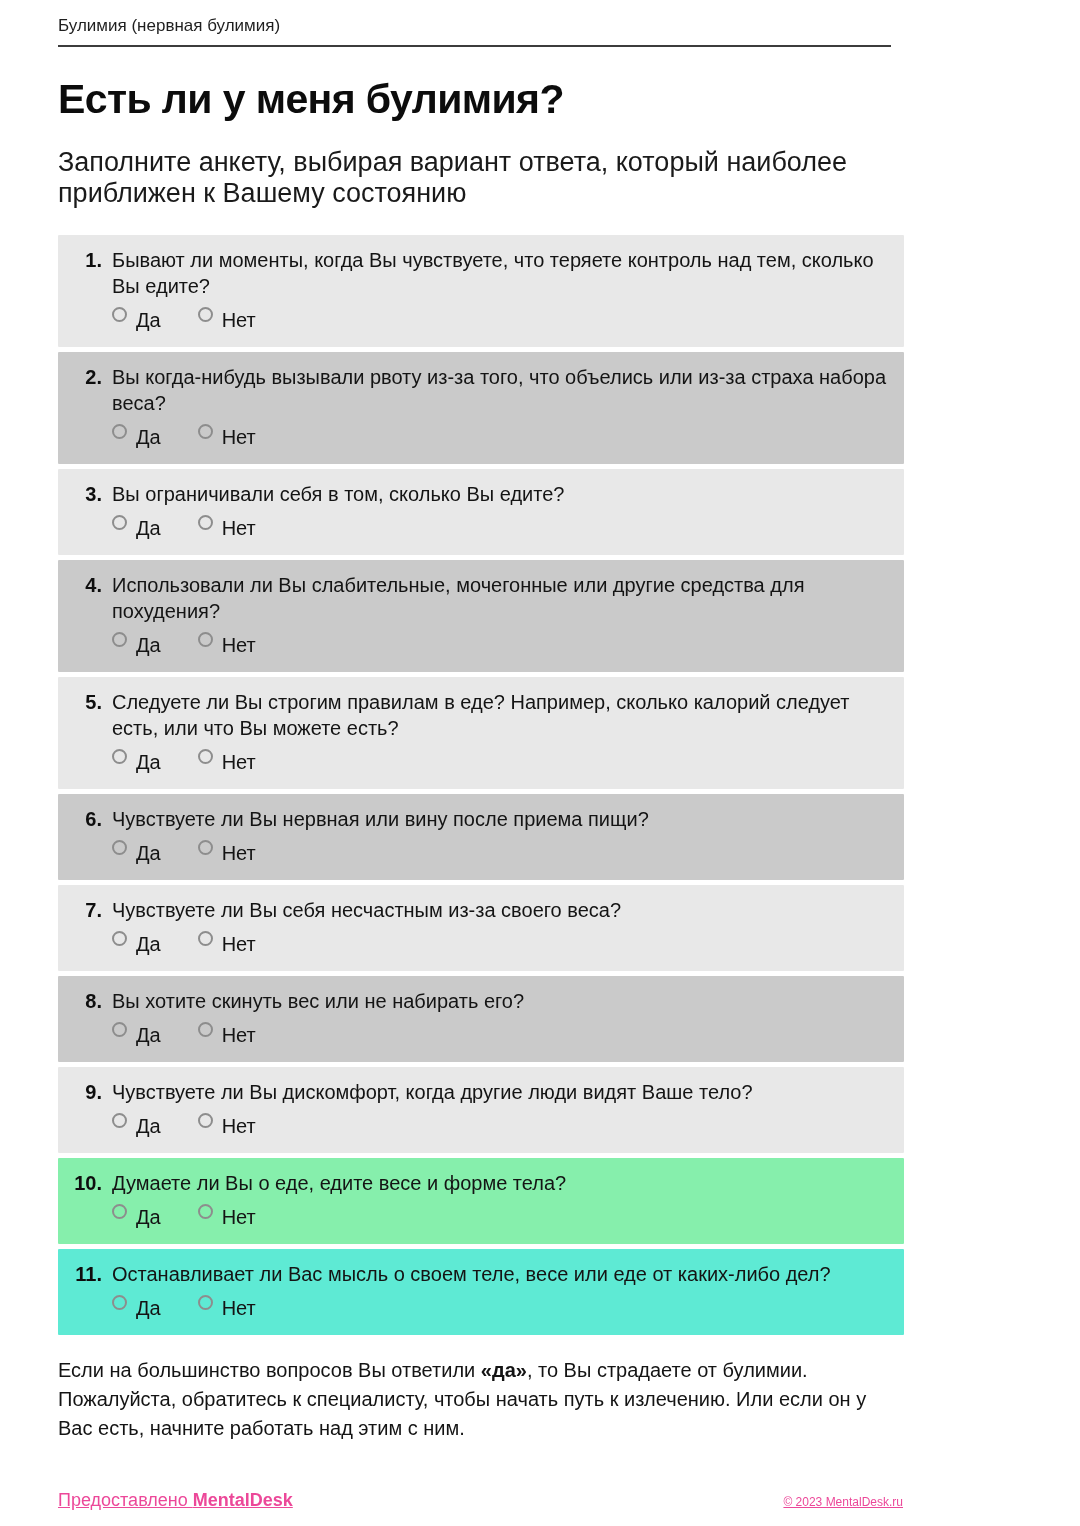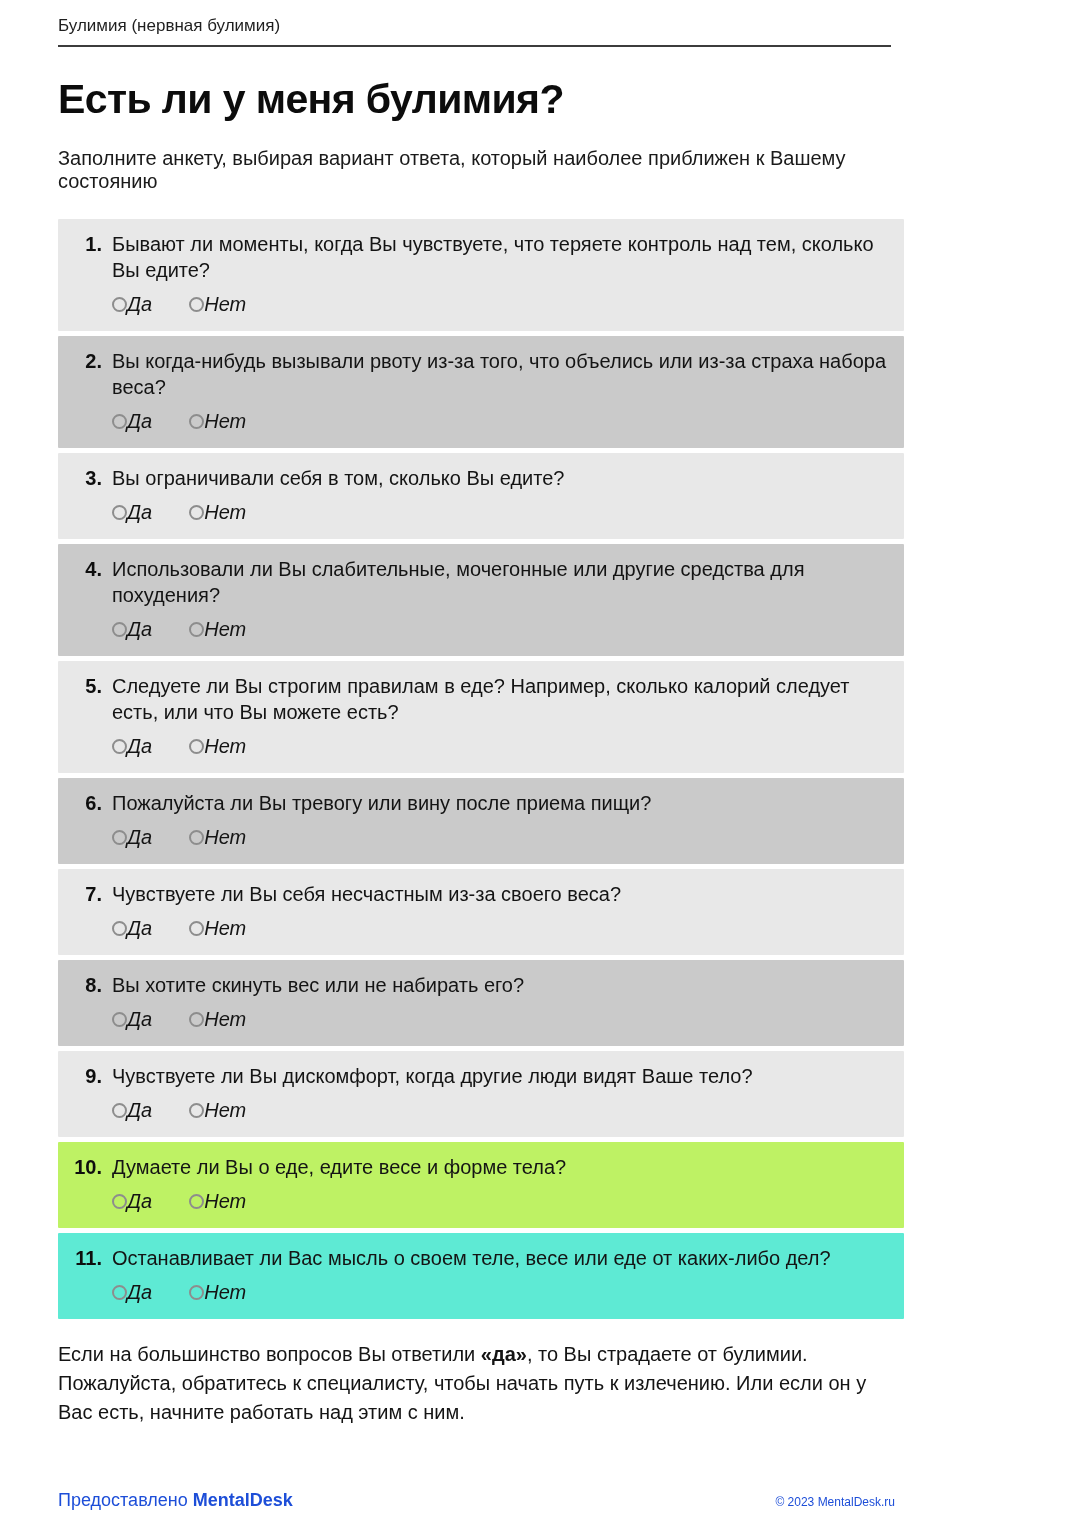--- a/index.html
+++ b/index.html
@@ -26,21 +26,21 @@
   }
   .page-title {
     margin-top: 29px;
     font-size: 41px;
     font-weight: 700;
     letter-spacing: -0.6px;
     color: #0c0c0c;
   }
   .page-subtitle {
     margin-top: 24px;
-    font-size: 20px;
+    font-size: 27px;
     color: #1a1a1a;
   }
   .questions {
     margin-top: 26px;
     margin-right: -13px;
   }
   .q-row {
     display: flex;
     align-items: flex-start;
     padding: 12px 16px 14px 0;
@@ -63,24 +63,22 @@
     color: #141414;
   }
   .q-options {
     margin-top: 8px;
     display: flex;
     align-items: center;
     gap: 37px;
   }
   .opt {
     display: flex;
-    align-items: center;
-    gap: 0;
+    gap: 9px;
     cursor: pointer;
-    font-style: italic;
   }
   .radio {
     width: 15px;
     height: 15px;
     border: 2px solid #8d8d8d;
     border-radius: 50%;
     background: transparent;
     flex: 0 0 auto;
   }
   .opt-label {
@@ -92,27 +90,28 @@
     margin-top: 21px;
     font-size: 20px;
     line-height: 29px;
     color: #141414;
     max-width: 964px;
   }
   .closing .bold { font-weight: 700; }
   .page-footer {
     position: absolute;
     left: 58px;
-    right: 54px;
+    right: 46px;
     bottom: 15px;
     display: flex;
     justify-content: space-between;
     align-items: baseline;
     font-size: 18px;
-    color: #1d4ed8;
+    color: #ec4899;
+    text-decoration: underline;
   }
   .page-footer .brand { font-weight: 700; }
   .page-footer .copyright { font-size: 12px; }
 </style>
 </head>
 <body>
 
 <div class="page">
 
   <div class="doc-header">Булимия (нервная булимия)</div>
@@ -198,21 +197,21 @@
         <span class="opt">
           <span class="radio"></span>
           <span class="opt-label">Нет</span>
         </span>
       </div>
     </div>
   </div>
       <div class="q-row" style="background: rgb(202, 202, 202);">
     <div class="q-num">6.</div>
     <div class="q-body">
-      <div class="q-text">Пожалуйста ли Вы тревогу или вину после приема пищи?</div>
+      <div class="q-text">Чувствуете ли Вы нервная или вину после приема пищи?</div>
       <div class="q-options">
         <span class="opt">
           <span class="radio"></span>
           <span class="opt-label">Да</span>
         </span>
         <span class="opt">
           <span class="radio"></span>
           <span class="opt-label">Нет</span>
         </span>
       </div>
@@ -259,21 +258,21 @@
           <span class="radio"></span>
           <span class="opt-label">Да</span>
         </span>
         <span class="opt">
           <span class="radio"></span>
           <span class="opt-label">Нет</span>
         </span>
       </div>
     </div>
   </div>
-      <div class="q-row" style="background: #bef264;">
+      <div class="q-row" style="background: #86efac;">
     <div class="q-num">10.</div>
     <div class="q-body">
       <div class="q-text">Думаете ли Вы о еде, едите весе и форме тела?</div>
       <div class="q-options">
         <span class="opt">
           <span class="radio"></span>
           <span class="opt-label">Да</span>
         </span>
         <span class="opt">
           <span class="radio"></span>

